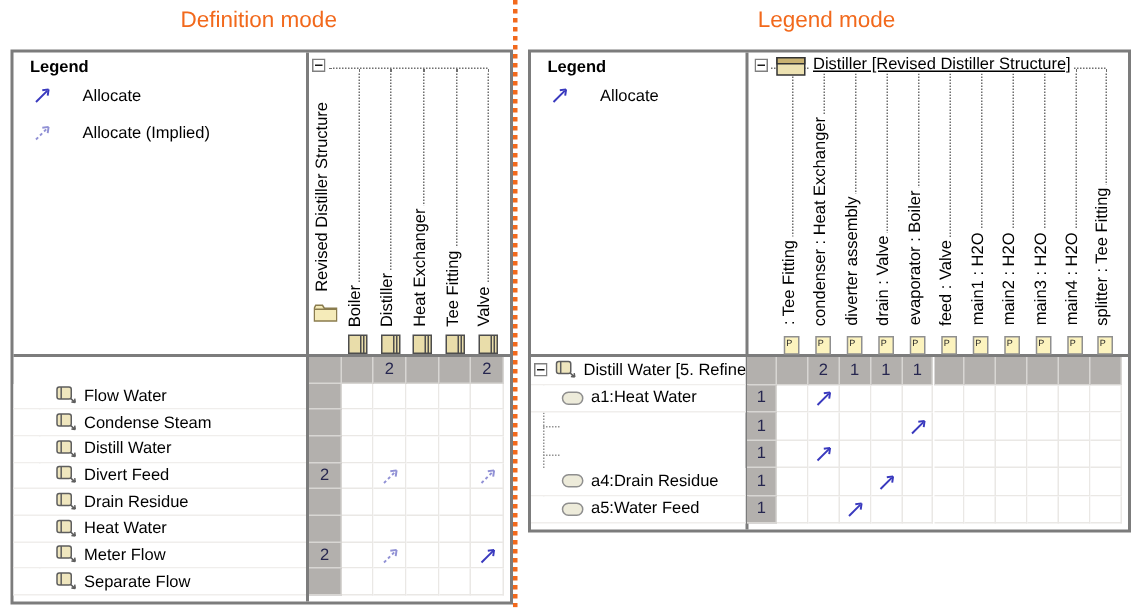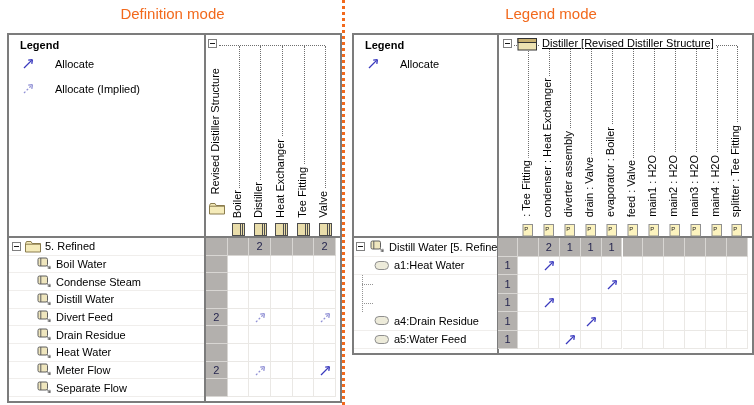--- a/index.html
+++ b/index.html
@@ -112,51 +112,36 @@
       <div class="vdots" style="left: 316.15px; top: 11px; height: 168px;"></div>
       <div class="vlabel" style="left: 308.15px; bottom: 181px;">Valve</div>
       <div class="icon" style="left: 308.15px; bottom: 164px; width: 16px;">
         <svg width="15" height="15" viewBox="0 0 15 15">
           <rect x="1.5" y="1.5" width="12" height="12" fill="#E9DDAA" stroke="#4d4d4d"></rect>
           <line x1="9.5" y1="1.5" x2="9.5" y2="13.5" stroke="#4d4d4d"></line>
           <line x1="11.5" y1="1.5" x2="11.5" y2="13.5" stroke="#4d4d4d"></line>
         </svg>
       </div>
       <div class="tdot" style="left: 16.5px; top: 220.667px; height: 132.502px;"></div>
-      <div class="rowname" style="left: 0px; top: 203px; width: 195px; height: 17.667px; padding-left: 3px; gap: 4px; z-index: 2;">
-        <div class="iconi" style="position: relative;">
-          <svg width="9" height="9" viewBox="0 0 9 9">
-            <rect x="0.5" y="0.5" width="8" height="8" fill="#fff" stroke="#808080"></rect>
-            <line x1="2" y1="4.5" x2="7" y2="4.5" stroke="#1a1a1a"></line>
-          </svg>
-        </div>
-        <div class="iconi">
-          <svg width="16" height="13" viewBox="0 0 16 13">
-            <path d="M0.5 12 V3.5 L1.5 1.5 H6 L7.2 3.5 H15.5 V12 Z" fill="#F5EBB9" stroke="#8a7c4e"></path>
-            <line x1="0.5" y1="4.2" x2="15.5" y2="4.2" stroke="#8a7c4e"></line>
-          </svg>
-        </div>
-        <div>5. Refined</div>
-      </div>
       <div class="cell g" style="left: 197px; top: 203px; width: 21.7px; height: 17.667px;"></div>
       <div class="cell g" style="left: 218.7px; top: 203px; width: 21.6px; height: 17.667px;"></div>
       <div class="cell g" style="left: 240.3px; top: 203px; width: 21.7px; height: 17.667px;">2</div>
       <div class="cell g" style="left: 262px; top: 203px; width: 21.7px; height: 17.667px;"></div>
       <div class="cell g" style="left: 283.7px; top: 203px; width: 21.6px; height: 17.667px;"></div>
       <div class="cell g" style="left: 305.3px; top: 203px; width: 21.7px; height: 17.667px;">2</div>
       <div class="tstub" style="left: 16.5px; top: 229.5px; width: 10.5px;"></div>
       <div class="rowname" style="left: 0px; top: 220.667px; width: 195px; height: 17.667px; padding-left: 27px; gap: 4px; z-index: 2;">
         <div class="iconi">
           <svg width="16" height="13" viewBox="0 0 16 13">
             <rect x="2" y="1" width="9.5" height="8" rx="1.5" fill="#EFE6BE" stroke="#5e5e5e"></rect>
             <line x1="4.8" y1="1" x2="4.8" y2="9" stroke="#5e5e5e"></line>
             <path d="M11 8.6 L14.2 11.4 M14.2 11.4 L11.6 11 M14.2 11.4 L13.8 8.8" stroke="#5e5e5e" fill="none"></path>
           </svg>
         </div>
-        <div>Boil Water</div>
+        <div>Flow Water</div>
       </div>
       <div class="cell g" style="left: 197px; top: 220.667px; width: 21.7px; height: 17.667px;"></div>
       <div class="cell w" style="left: 218.7px; top: 220.667px; width: 21.6px; height: 17.667px;"></div>
       <div class="cell w" style="left: 240.3px; top: 220.667px; width: 21.7px; height: 17.667px;"></div>
       <div class="cell w" style="left: 262px; top: 220.667px; width: 21.7px; height: 17.667px;"></div>
       <div class="cell w" style="left: 283.7px; top: 220.667px; width: 21.6px; height: 17.667px;"></div>
       <div class="cell w" style="left: 305.3px; top: 220.667px; width: 21.7px; height: 17.667px;"></div>
       <div class="tstub" style="left: 16.5px; top: 247.167px; width: 10.5px;"></div>
       <div class="rowname" style="left: 0px; top: 238.334px; width: 195px; height: 17.667px; padding-left: 27px; gap: 4px; z-index: 2;">
         <div class="iconi">

